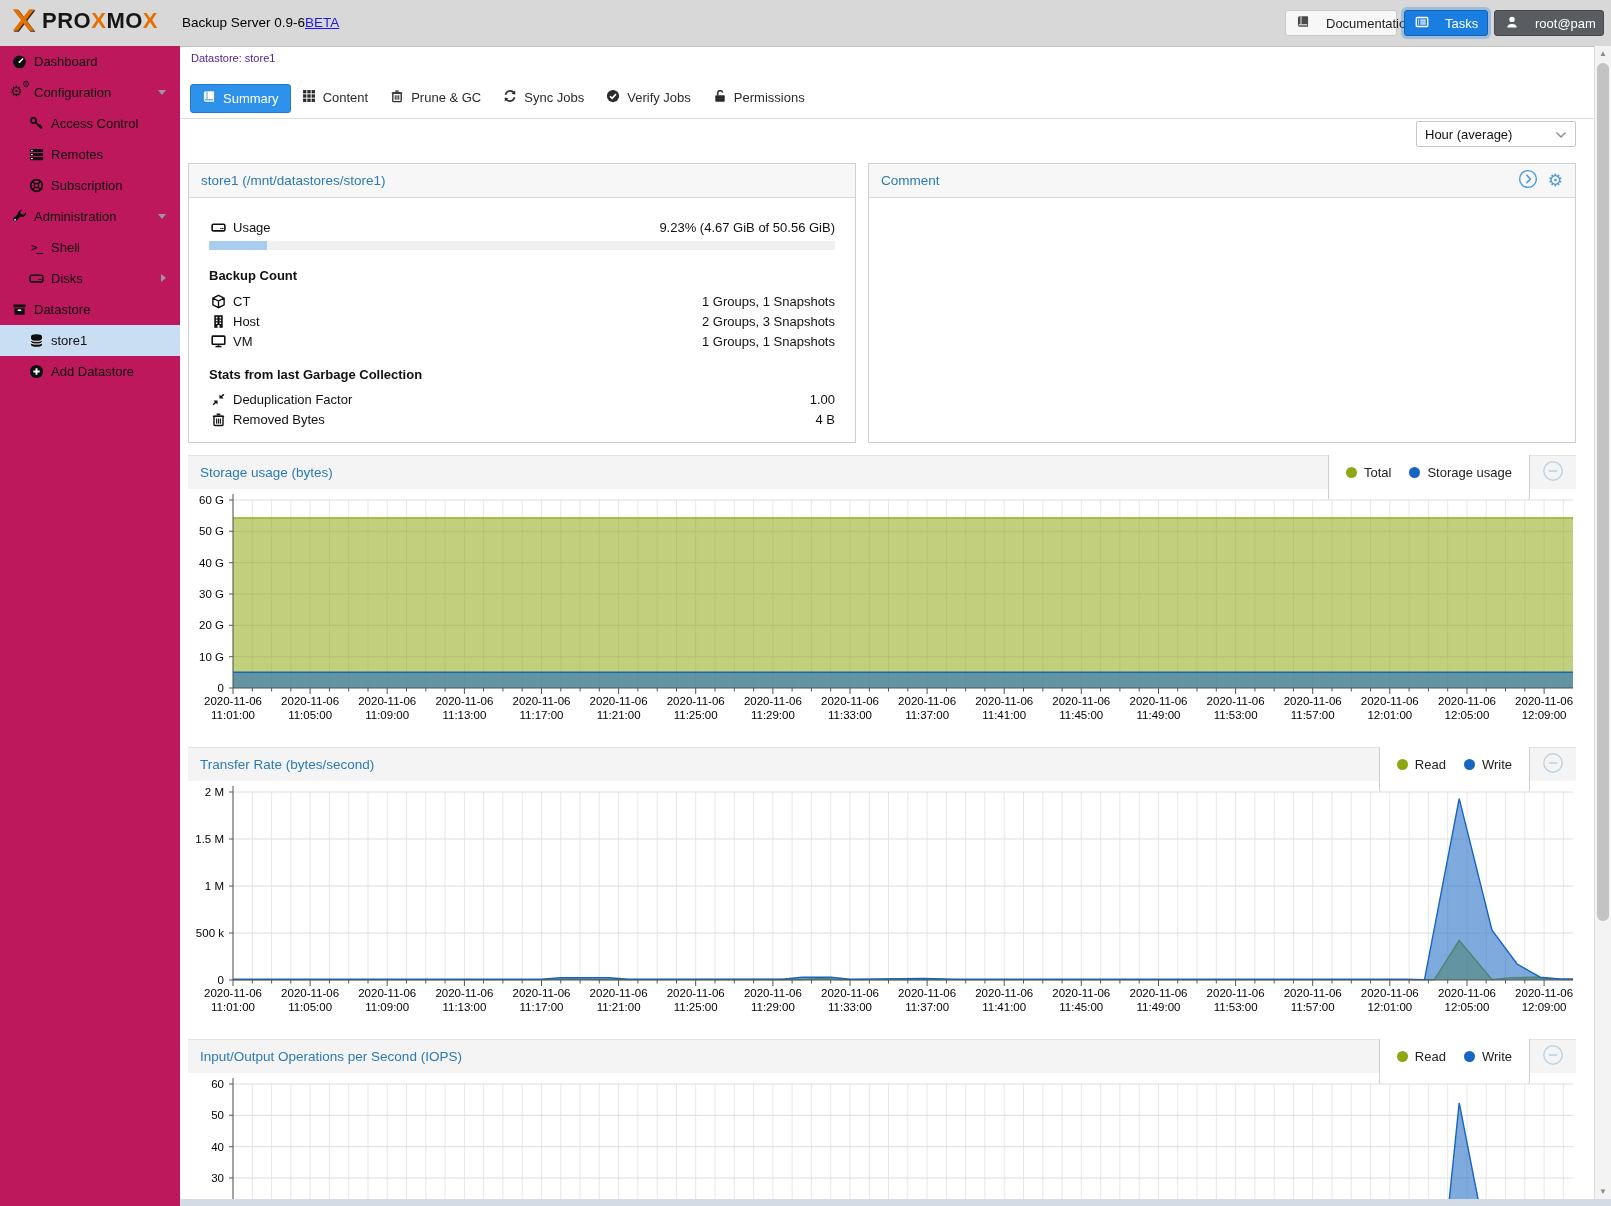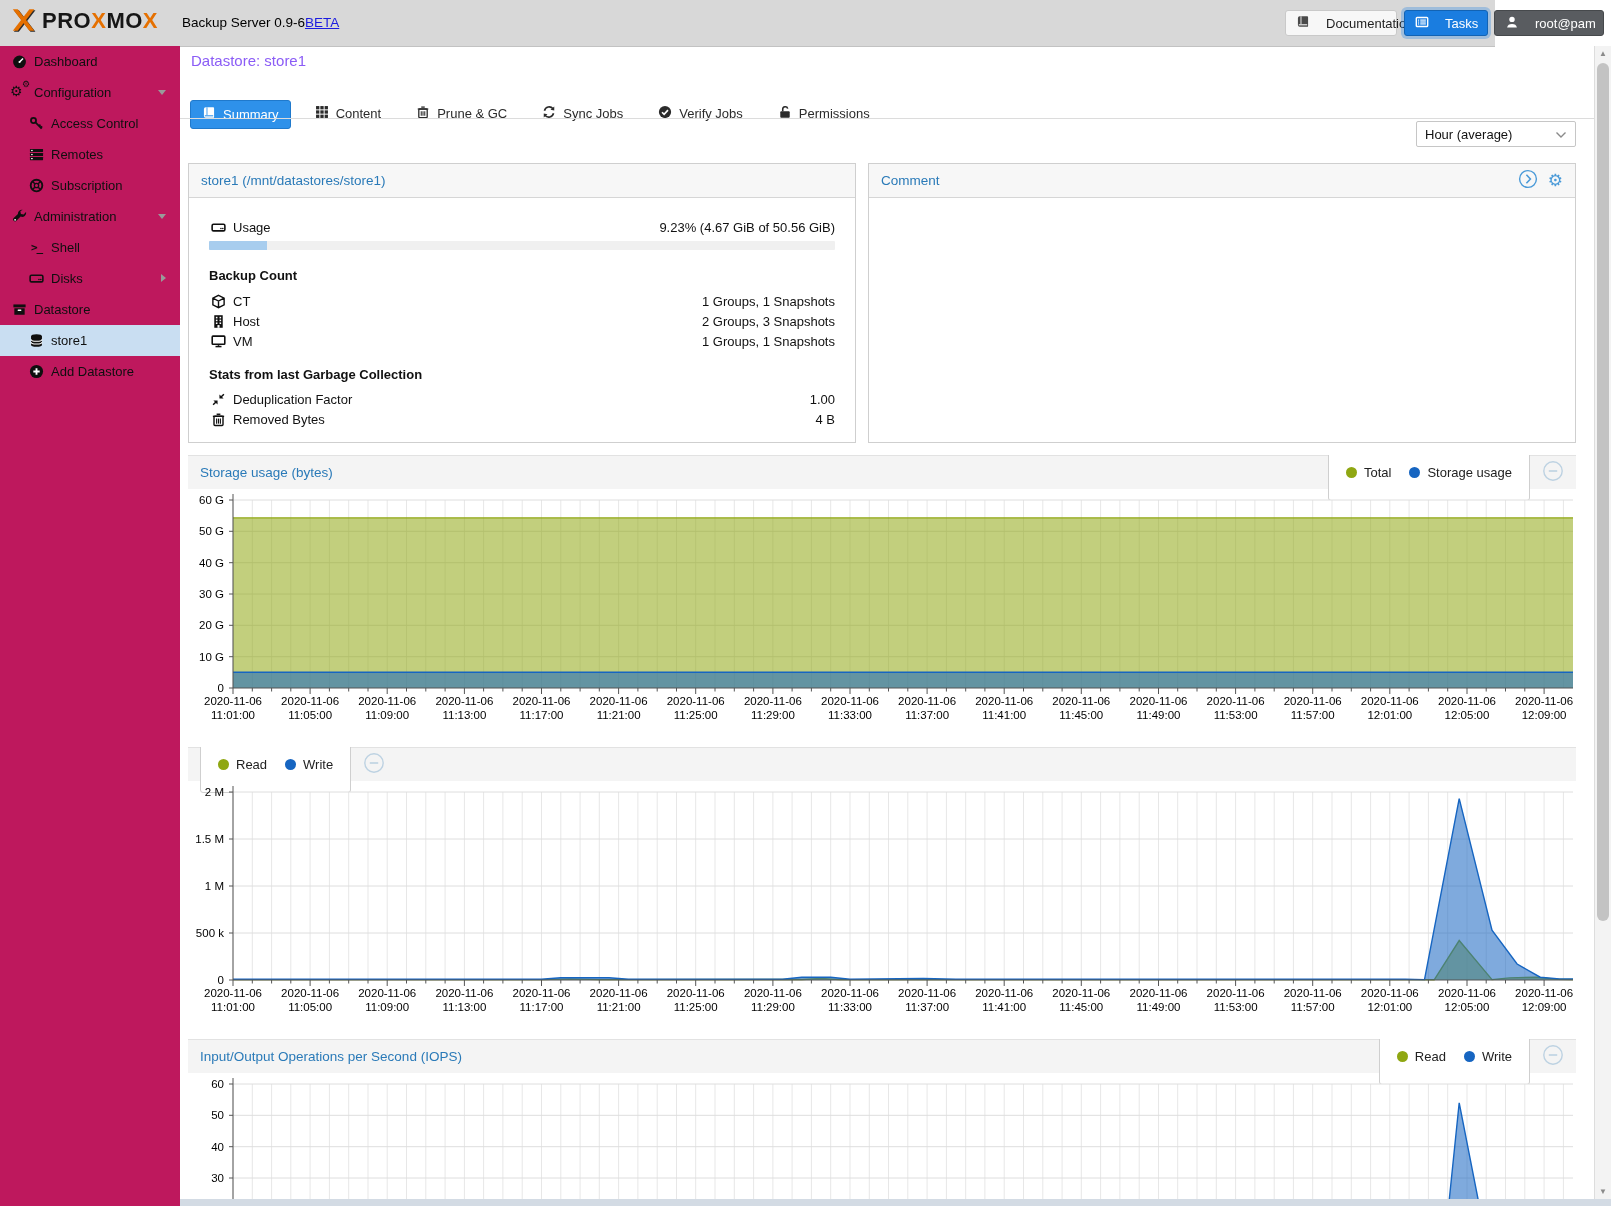--- a/index.html
+++ b/index.html
@@ -1,20 +1,20 @@
 <!DOCTYPE html>
 <html><head>
 <meta charset="utf-8">
 <style>
   html,body{margin:0;padding:0}
   body{width:1611px;height:1206px;overflow:hidden;position:relative;background:#fff;
        font-family:"Liberation Sans",sans-serif;font-size:13px;color:#111;}
 
   
-  #topbar{position:absolute;left:0;top:0;width:1495px;height:46px;background:#d8d8d8;border-bottom:1px solid #c2c2c2;}
+  #topbar{position:absolute;left:0;top:0;width:1611px;height:46px;background:#d8d8d8;border-bottom:1px solid #c2c2c2;}
   #logo{position:absolute;left:10px;top:7px;display:flex;align-items:center;gap:4px}
   #wordmark{font-size:22px;font-weight:bold;letter-spacing:.5px;color:#161616}
   #wordmark .ox{color:#e57000}
   #product{position:absolute;left:182px;top:15px;font-size:13.5px;color:#000}
   #beta{position:absolute;left:305px;top:15px;font-size:13.5px;color:#1b1be0;text-decoration:underline;cursor:pointer}
   .tb-btn{position:absolute;top:10px;height:26px;display:flex;align-items:center;gap:16px;padding:0 10px;
           border-radius:3px;font-size:13px;box-sizing:border-box;cursor:pointer}
   #btn-doc{left:1285px;width:112px;background:#f7f7f7;border:1px solid #c9c9c9;color:#1f1f1f}
   #btn-tasks{left:1404px;width:84px;background:#1a7de0;border:1px solid #1263b4;color:#fff;box-shadow:0 0 0 3px rgba(26,125,224,.30)}
   #tasks-badge{background:#43474c;color:#fff;border-radius:3px;padding:1px 7px;font-size:12px;font-weight:bold}
@@ -28,22 +28,22 @@
   .lvl0{padding-left:11px}.lvl1{padding-left:28px}
   .nav-lbl{margin-left:6px}
   .caret-d{position:absolute;right:14px;top:13px;width:0;height:0;border-left:4.5px solid transparent;border-right:4.5px solid transparent;border-top:5px solid #9a9a9a}
   .caret-r{position:absolute;right:14px;top:11px;width:0;height:0;border-top:4.5px solid transparent;border-bottom:4.5px solid transparent;border-left:5px solid #9a9a9a}
   .shell-ic{font-family:"DejaVu Sans Mono",monospace;font-weight:bold;font-size:11px;letter-spacing:-1px}
   .gears{position:relative;width:17px;height:16px}
   .gears .g1{position:absolute;left:-1px;top:-2px;font-size:14px}
   .gears .g2{position:absolute;right:-2px;top:-6px;font-size:9px}
 
   
-  #page-title{position:absolute;left:191px;top:52px;font-size:15px;color:#8b5cf6}
-  #tabbar{position:absolute;left:190px;top:100px;display:flex;gap:13px}
+  #page-title{position:absolute;left:191px;top:52px;font-size:11px;color:#4c1d95}
+  #tabbar{position:absolute;left:190px;top:84px;display:flex;}
   .tab{height:27px;display:flex;align-items:center;gap:7px;padding:0 11px;border-radius:3px;color:#2b2b2b;cursor:pointer}
   .tab.active{background:#2e91ea;color:#fff;border:1px solid #1f79cc}
   #tab-sep{position:absolute;left:180px;top:118px;width:1414px;height:0;border-top:1px solid #dcdcdc}
   #range-select{position:absolute;left:1416px;top:121px;width:160px;height:26px;box-sizing:border-box;border:1px solid #c6c6c6;background:#fff;border-radius:2px;display:flex;align-items:center;justify-content:space-between;padding:0 8px;cursor:pointer}
 
   
   .panel{position:absolute;top:163px;height:280px;border:1px solid #cfcfcf;box-sizing:border-box;background:#fff}
   #store-panel{left:188px;width:668px}
   #comment-panel{left:868px;width:708px}
   .panel-hd{height:34px;background:#f7f7f7;border-bottom:1px solid #d6d6d6;display:flex;align-items:center;justify-content:space-between;padding:0 12px;box-sizing:border-box}
@@ -657,20 +657,21 @@
       <line x1="1317.5" y1="199" x2="1317.5" y2="202.5" stroke="#555"></line>
       <line x1="1336.8" y1="199" x2="1336.8" y2="202.5" stroke="#555"></line>
       <line x1="1356.1" y1="199" x2="1356.1" y2="205" stroke="#555"></line>
       <text x="1356.1" y="216" text-anchor="middle" font-size="11.5" fill="#000">2020-11-06</text>
       <text x="1356.1" y="230" text-anchor="middle" font-size="11.5" fill="#000">12:09:00</text>
     </svg>
 </div>
 
 <div id="cs1" class="chart-section">
   <div class="chart-header">
+    <span class="chart-title">Transfer Rate (bytes/second)</span>
     <span class="chart-legend" id="legend-1">
         <span class="lg-item"><span class="lg-dot" style="background:#8fa712"></span>Read</span>
         <span class="lg-item"><span class="lg-dot" style="background:#1665c1"></span>Write</span>
       </span>
     <span><svg width="22" height="22" viewBox="0 0 22 22">
           <circle cx="11" cy="11" r="9.2" fill="none" stroke="#bdd2e2" stroke-width="1.4"></circle>
           <line x1="6.8" y1="11" x2="15.2" y2="11" stroke="#bdd2e2" stroke-width="1.6"></line>
         </svg></span>
   </div>
   <svg class="chart-svg" id="chart-1" width="1388" height="248">

